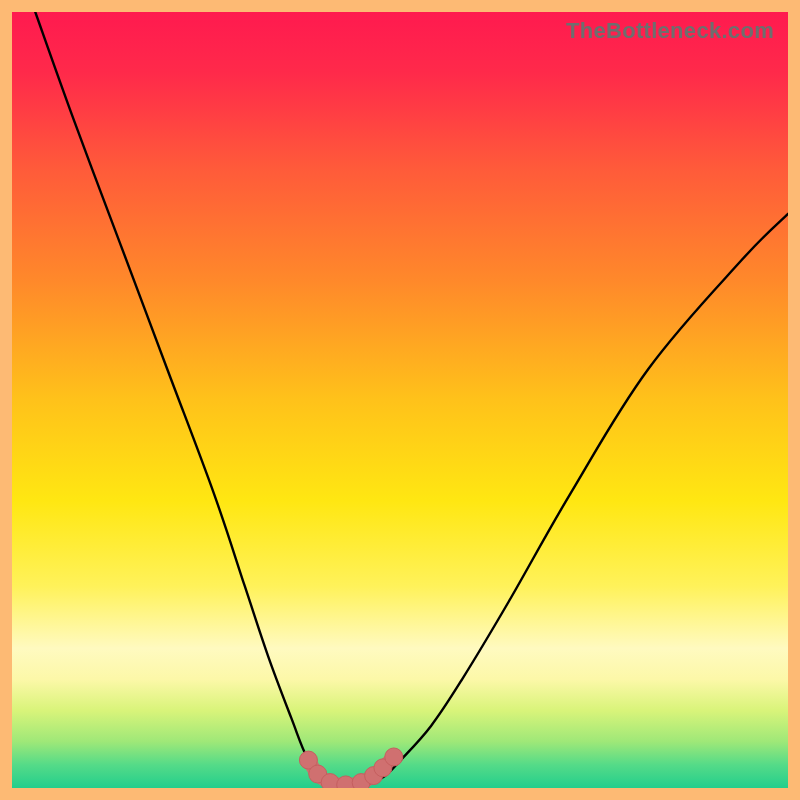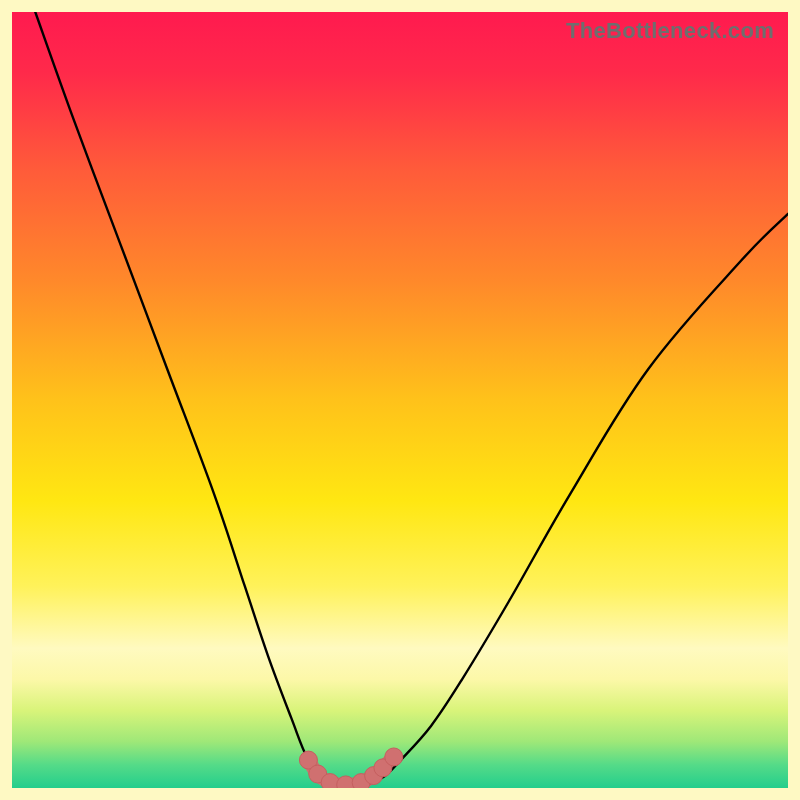--- a/index.html
+++ b/index.html
@@ -8,21 +8,21 @@
     width: 800px;
     height: 800px;
     background: #000;
     overflow: hidden;
     font-family: Arial, Helvetica, sans-serif;
   }
   .frame {
     position: relative;
     width: 800px;
     height: 800px;
-    background: #fef9c3;
+    background: #fdba74;
   }
   .plot-area {
     position: absolute;
     left: 12px;
     top: 12px;
     width: 776px;
     height: 776px;
     overflow: hidden;
   }
   .plot-bg {

